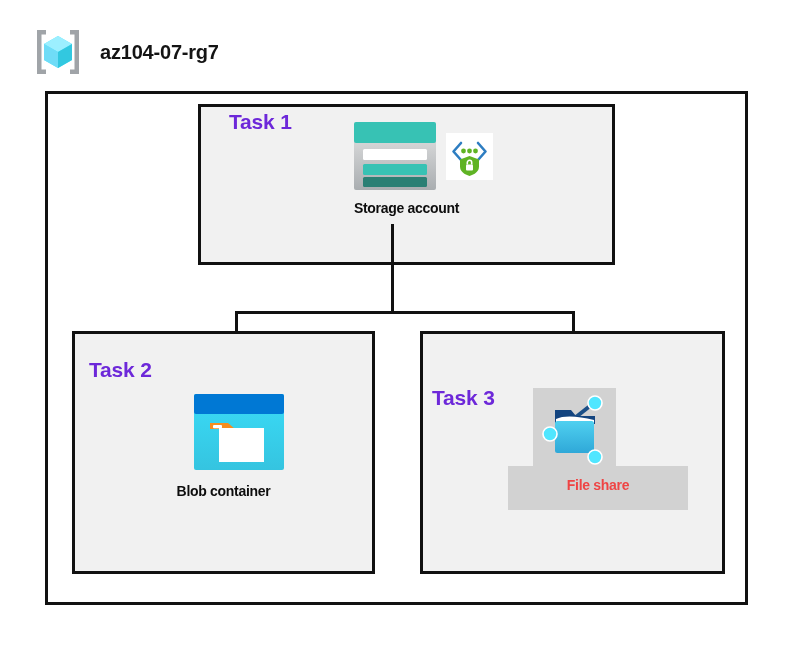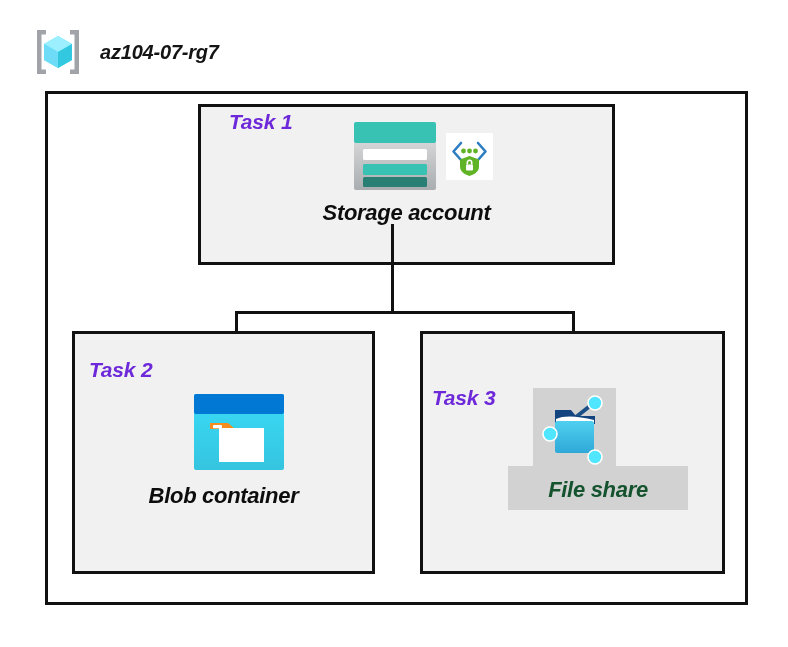--- a/index.html
+++ b/index.html
@@ -14,21 +14,20 @@
     position: relative;
     overflow: hidden;
   }
 
   #canvas {
     position: absolute;
     left: 0; top: 0;
     width: 740px;
     height: 647px;
     background: #ffffff;
-    font-style: italic;
   }
 
   
   .rg-header {
     position: absolute;
     left: 30px;
     top: 24px;
     height: 56px;
     display: flex;
     align-items: center;
@@ -77,21 +76,21 @@
     letter-spacing: -0.2px;
     white-space: nowrap;
   }
   #task1-label { left: 229px; top: 110px; }
   #task2-label { left: 89px;  top: 338px; margin-top: 20px; }
   #task3-label { left: 432px; top: 338px; margin-top: 48px; }
 
   
   .node-caption {
     position: absolute;
-    font-size: 22px;
+    font-size: 14px;
     font-weight: bold;
     color: #0d0d0d;
     letter-spacing: -0.3px;
     white-space: nowrap;
     text-align: center;
   }
   #storage-caption { left: 198px; top: 200px; width: 417px; }
   #blob-caption    { left: 72px;  top: 483px; width: 303px; }
 
   #fileshare-highlight {
@@ -99,21 +98,21 @@
     left: 508px;
     top: 466px;
     width: 180px;
     height: 44px;
     background: #d2d2d2;
   }
   #fileshare-caption {
     left: 508px;
     top: 477px;
     width: 180px;
-    color: #14532d;
+    color: #ef4444;
   }
 
   
   .icon-wrap { position: absolute; }
   #storage-icon-wrap { left: 352px; top: 120px; width: 86px; height: 72px; }
   #secure-badge-wrap { left: 446px; top: 133px; width: 47px; height: 47px; }
   #blob-icon-wrap    { left: 192px; top: 392px; width: 94px; height: 80px; }
   #fileshare-bg {
     position: absolute;
     left: 533px; top: 388px;

